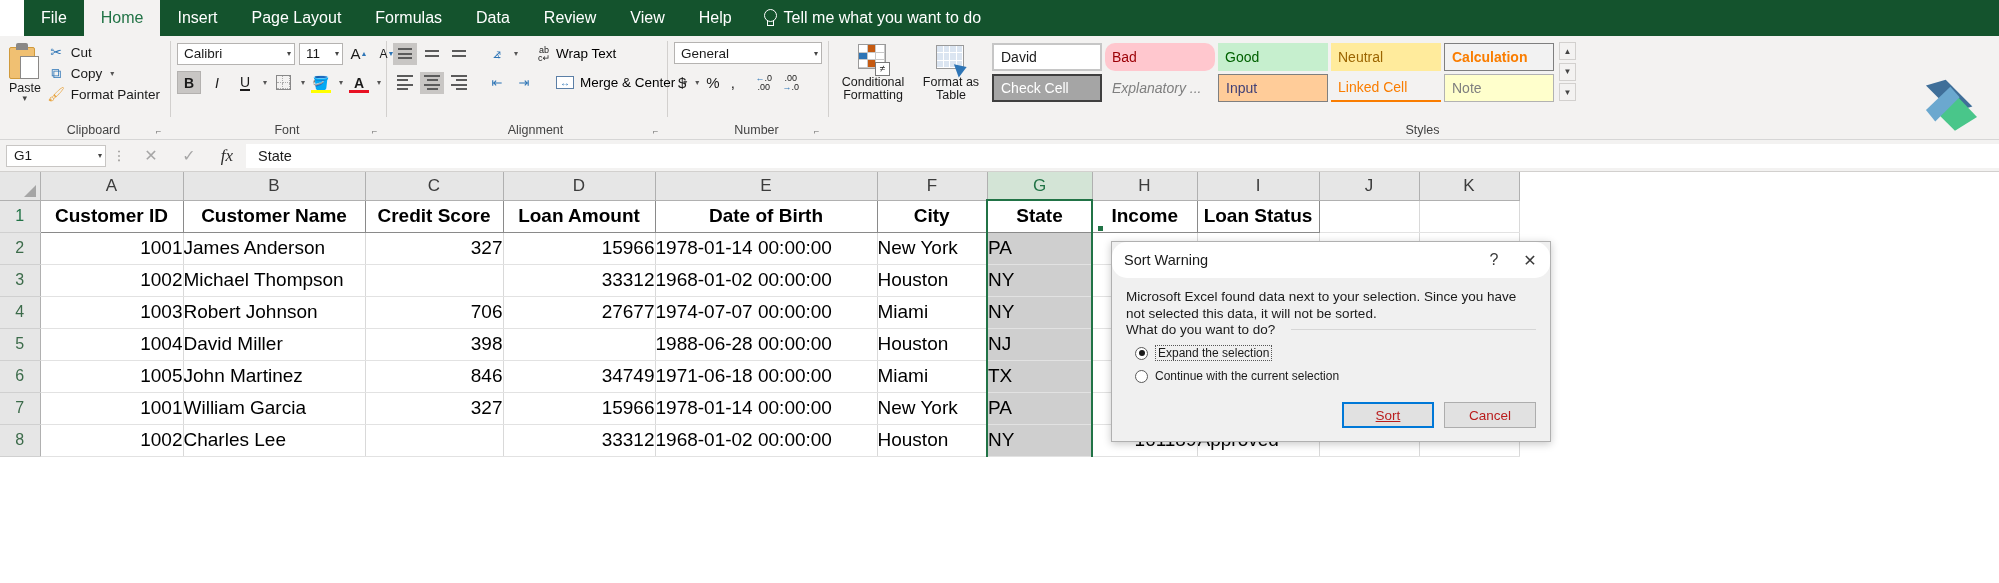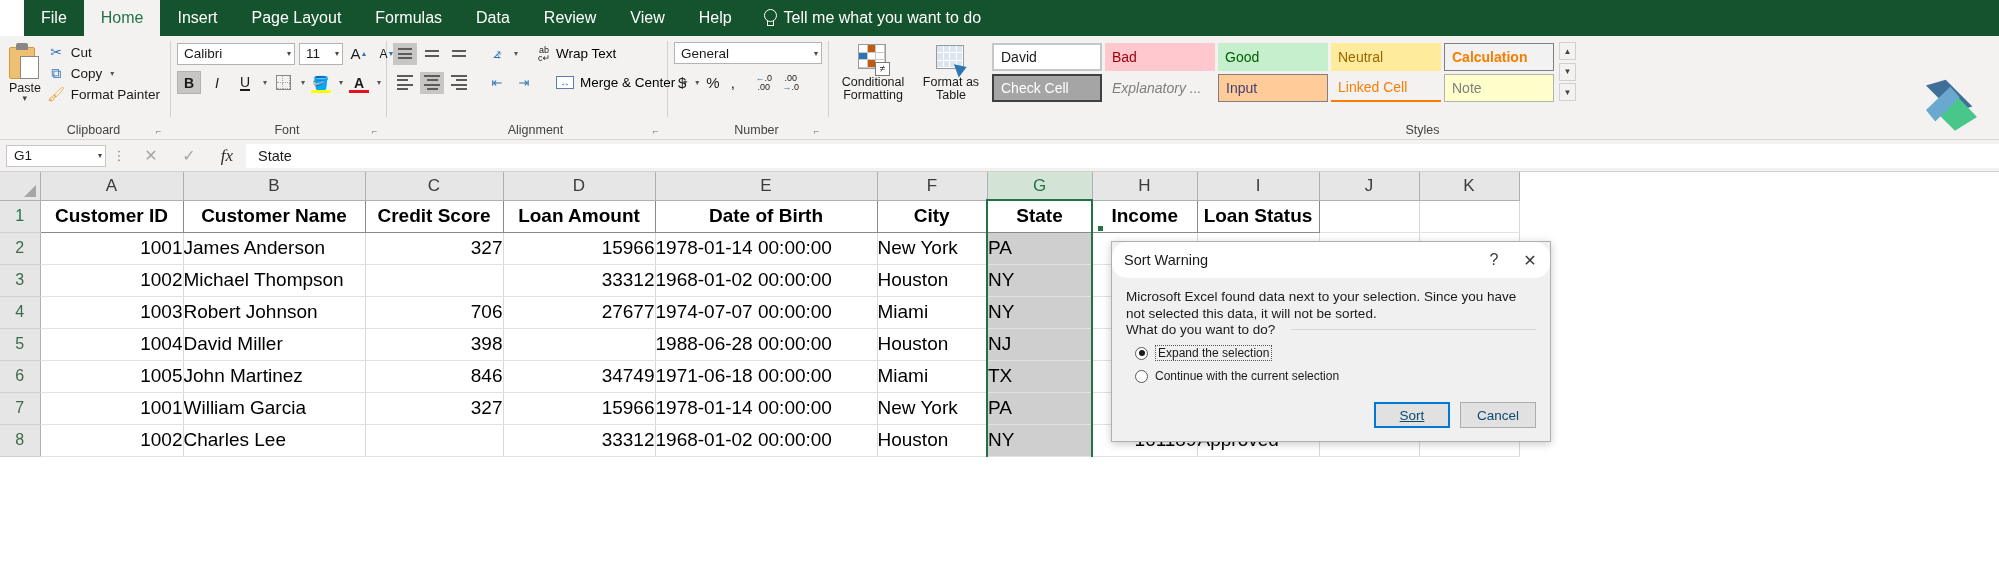--- a/index.html
+++ b/index.html
@@ -168,21 +168,21 @@
   .gallery {
     display: grid; grid-template-columns: repeat(5, 110px);
     grid-template-rows: 28px 28px; gap: 3px 3px;
     background: #f3f2f1; padding: 1px;
   }
   .swatch {
     display: flex; align-items: center; padding: 0 7px;
     font-size: 14px; white-space: nowrap; overflow: hidden;
   }
   .sw-normal { background: #fff; border: 2px solid #c6c6c6; color: #1a1a1a; }
-  .sw-bad { background: #ffc7ce; color: #9c0006; }
+  .sw-bad { background: #ffc7ce; color: #9c0006; border-radius: 10px; }
   .sw-good { background: #c6efce; color: #006100; }
   .sw-neutral { background: #ffeb9c; color: #9c6500; }
   .sw-calc { background: #f2f2f2; border: 1px solid #7f7f7f; color: #fa7d00; font-weight: bold; }
   .sw-check { background: #a5a5a5; border: 2px solid #3f3f3f; color: #fff; }
   .sw-expl { background: #f3f2f1; color: #7f7f7f; font-style: italic; }
   .sw-input { background: #ffcc99; border: 1px solid #7f7f7f; color: #3f3f76; }
   .sw-linked { background: #f3f2f1; color: #fa7d00; border-bottom: 2px solid #fa7d00; }
   .sw-note { background: #ffffcc; border: 1px solid #b2b2b2; color: #7f7f7f; }
   .gal-scroll {
     width: 17px; display: flex; flex-direction: column; justify-content: space-between;
@@ -273,23 +273,23 @@
   }
   .radio.checked::after {
     content: ""; position: absolute; left: 2.5px; top: 2.5px;
     width: 6px; height: 6px; border-radius: 50%; background: #1a1a1a;
   }
   .radio-label { font-size: 12px; color: #1a1a1a; }
   .radio-label.focus { border: 1px dotted #555; padding: 0 2px; }
   .dlg-foot { height: 46px; display: flex; align-items: center; justify-content: flex-end;
               gap: 10px; padding: 0 14px 6px 0; }
   .dbtn {
-    width: 76px; height: 26px; background: #e1e1e1; border: 1px solid #adadad;
+    width: 92px; height: 26px; background: #e1e1e1; border: 1px solid #adadad;
     display: flex; align-items: center; justify-content: center;
-    font-size: 13.5px; color: #0c4a6e;
+    font-size: 13.5px; color: #b91c1c;
   }
   .dbtn.primary { border: 2px solid #0078d7; background: #e1e1e1; }
   .dbtn u { text-decoration: underline; }
 </style>
 </head>
 <body>
 
 <div id="app">
 
   <div class="tabbar">

